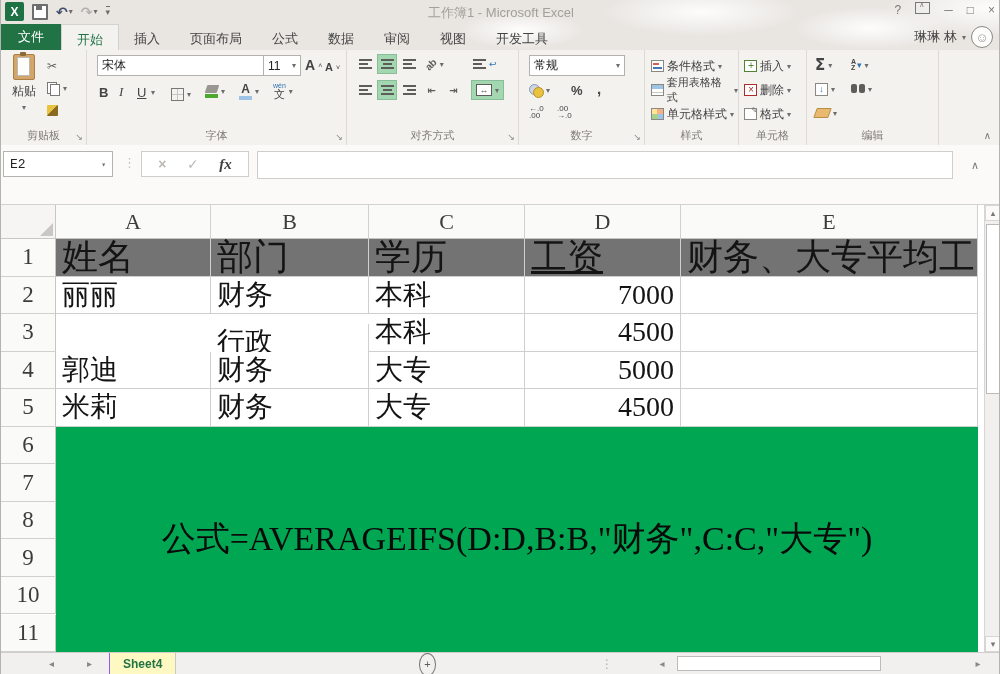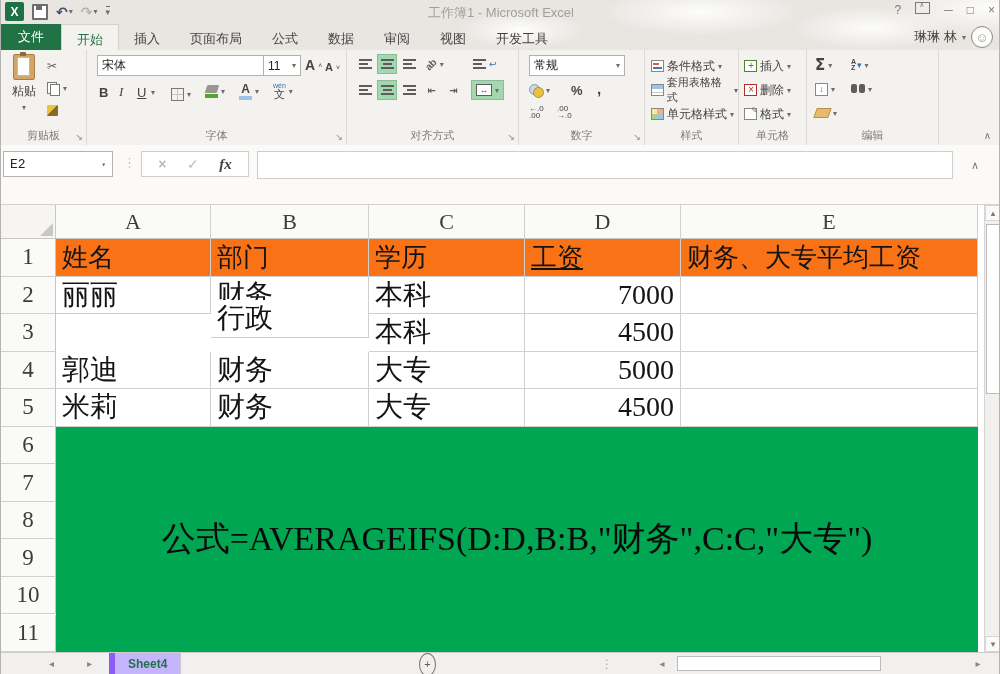--- a/index.html
+++ b/index.html
@@ -125,38 +125,38 @@
   .gridwrap{position:absolute;left:0;top:205px;width:983px;height:447px;background:#fff;overflow:hidden}
   .gridwrap>div{position:absolute;box-sizing:border-box}
   .corner{background:#f6f5f3;border-right:1px solid #c8c7c5;border-bottom:1px solid #c8c7c5}
   .corner i{position:absolute;right:2px;bottom:2px;width:0;height:0;border-bottom:13px solid #c8c7c5;border-left:13px solid transparent}
   .ch,.rh{background:#fafaf8;border-right:1px solid #d2d0ce;border-bottom:1px solid #c6c5c3;color:#3c3c3c;
           font-family:"Liberation Serif","DejaVu Serif",serif;display:flex;align-items:center;justify-content:center}
   .ch{font-size:22px}.rh{font-size:23px;border-bottom-color:#d2d0ce;border-right-color:#c6c5c3}
   .cell{border-right:1px solid #cfcfcf;border-bottom:1px solid #cfcfcf;background:#fff;
         font-family:"Liberation Serif","DejaVu Serif",serif;font-size:28px;color:#141414;
         display:flex;align-items:center;padding:0 6px;white-space:nowrap;overflow:hidden}
-  .cell.hdr{background:#f97316;font-size:26px}
+  .cell.hdr{background:#737373;font-size:36px}
   .cell.num{justify-content:flex-end}
   .note{background:#00A651;display:flex;align-items:center;justify-content:center;
         font-family:"Liberation Serif","DejaVu Serif",serif;font-size:34px;color:#0a0a0a;white-space:nowrap}
   
   .vsb{position:absolute;left:983px;top:205px;width:17px;height:447px;background:#f1f0ee;border-left:1px solid #d8d6d4;box-sizing:border-box}
   .vsb .up,.vsb .dn{position:absolute;left:0;width:16px;height:16px;display:flex;align-items:center;justify-content:center;
                     color:#7a7876;font-size:9px;border:1px solid #d8d6d4;background:#fbfaf9;box-sizing:border-box}
   .vsb .up{top:0}.vsb .dn{bottom:0}
   .vsb .thumb{position:absolute;left:1px;top:19px;width:14px;height:170px;background:#fff;border:1px solid #bdbbb9;box-sizing:border-box}
 
   
   .sheetbar{position:absolute;left:0;top:652px;width:1000px;height:22px;background:#f1f0ee;border-top:1px solid #cecdcb;box-sizing:border-box;font-size:12px;color:#444}
   .sheetbar span{position:absolute;top:0;height:21px;display:flex;align-items:center}
   .snav{color:#8a8884;font-size:10px}
   .stabs{position:absolute;left:108px;top:0;height:21px;display:flex}
   .stab{padding:0 13px;display:flex;align-items:center;color:#3f3f3f;border-right:1px solid #c9c8c6;position:relative}
-  .stab.act{background:#c4b5fd;color:#217346;font-weight:bold;border-left:6px solid #8b5cf6}
+  .stab.act{background:#fef9c3;color:#217346;font-weight:bold;border-left:1px solid #8b5cf6}
   .addsheet{left:418px;width:15px;height:15px;top:3px;border:1px solid #767472;border-radius:50%;color:#5f5d5a;
             font-size:11px;justify-content:center;line-height:1}
   .hdots{left:600px;color:#b0aeac}
   .hsl{left:652px;width:18px;justify-content:center;color:#8a8884;font-size:10px}
   .hst{left:670px;width:298px;background:#f1f0ee}
   .hthumb{position:absolute;left:6px;top:3px;width:204px;height:15px;background:#fff;border:1px solid #bdbbb9;box-sizing:border-box}
   .hsr{left:968px;width:18px;justify-content:center;color:#8a8884;font-size:10px}
 </style>
 </head>
 <body>
@@ -472,21 +472,21 @@
       <div class="cell hdr" style="left: 55px; top: 34px; width: 155px; height: 37.55px;">姓名</div>
       <div class="cell hdr" style="left: 210px; top: 34px; width: 158px; height: 37.55px;">部门</div>
       <div class="cell hdr" style="left: 368px; top: 34px; width: 156px; height: 37.55px;">学历</div>
       <div class="cell hdr" style="left: 524px; top: 34px; width: 156px; height: 37.55px; text-decoration: underline;">工资</div>
       <div class="cell hdr" style="left: 680px; top: 34px; width: 297px; height: 37.55px;">财务、大专平均工资</div>
       <div class="cell" style="left: 55px; top: 71.55px; width: 155px; height: 37.55px;">丽丽</div>
       <div class="cell" style="left: 210px; top: 71.55px; width: 158px; height: 37.55px;">财务</div>
       <div class="cell" style="left: 368px; top: 71.55px; width: 156px; height: 37.55px;">本科</div>
       <div class="cell num" style="left: 524px; top: 71.55px; width: 156px; height: 37.55px;">7000</div>
       <div class="cell" style="left: 680px; top: 71.55px; width: 297px; height: 37.55px;"></div>
-      <div class="cell" style="left: 210px; top: 95px; width: 158px; height: 37.55px;">行政</div>
+      <div class="cell" style="left: 210px; top: 119px; width: 158px; height: 37.55px;">行政</div>
       <div class="cell" style="left: 368px; top: 109.1px; width: 156px; height: 37.55px;">本科</div>
       <div class="cell num" style="left: 524px; top: 109.1px; width: 156px; height: 37.55px;">4500</div>
       <div class="cell" style="left: 680px; top: 109.1px; width: 297px; height: 37.55px;"></div>
       <div class="cell" style="left: 55px; top: 146.65px; width: 155px; height: 37.55px;">郭迪</div>
       <div class="cell" style="left: 210px; top: 146.65px; width: 158px; height: 37.55px;">财务</div>
       <div class="cell" style="left: 368px; top: 146.65px; width: 156px; height: 37.55px;">大专</div>
       <div class="cell num" style="left: 524px; top: 146.65px; width: 156px; height: 37.55px;">5000</div>
       <div class="cell" style="left: 680px; top: 146.65px; width: 297px; height: 37.55px;"></div>
       <div class="cell" style="left: 55px; top: 184.2px; width: 155px; height: 37.55px;">米莉</div>
       <div class="cell" style="left: 210px; top: 184.2px; width: 158px; height: 37.55px;">财务</div>

